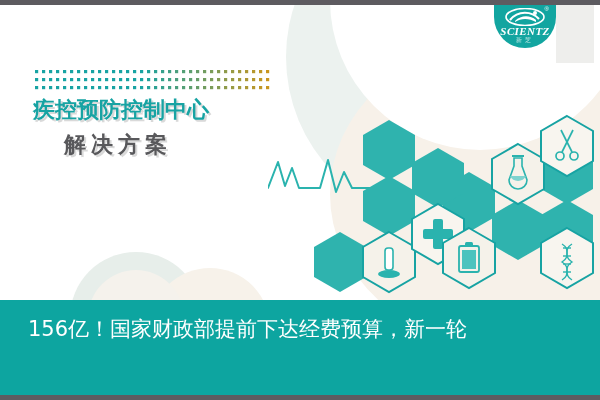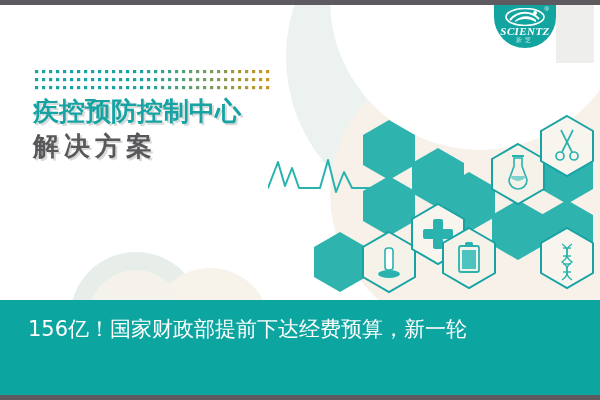--- a/index.html
+++ b/index.html
@@ -128,36 +128,37 @@
   }
 
   
   .headline {
     position: absolute;
     left: 33px;
     top: 95px;
     z-index: 20;
   }
   .headline .line {
-    font-family: Liberation Sans, sans-serif;
+    font-family: Liberation Mono, monospace;
     font-weight: bold;
-    font-size: 26px;
+    font-size: 22px;
     line-height: 33px;
     letter-spacing: 0px;
     white-space: nowrap;
   }
   .headline .line.teal {
     color: #17a3a3;
     text-shadow: 2px 2px 0 rgba(170,170,170,0.45);
   }
   .headline .line.gray {
     color: #58585b;
     text-shadow: 2px 2px 0 rgba(180,180,180,0.5);
     letter-spacing: 5px;
     margin-top: 2px;
+    margin-left: 31px;
   }
 
   
   .logo-wrap {
     position: absolute;
     left: 494px;
     top: 0px;
     width: 62px;
     height: 48px;
     z-index: 40;

